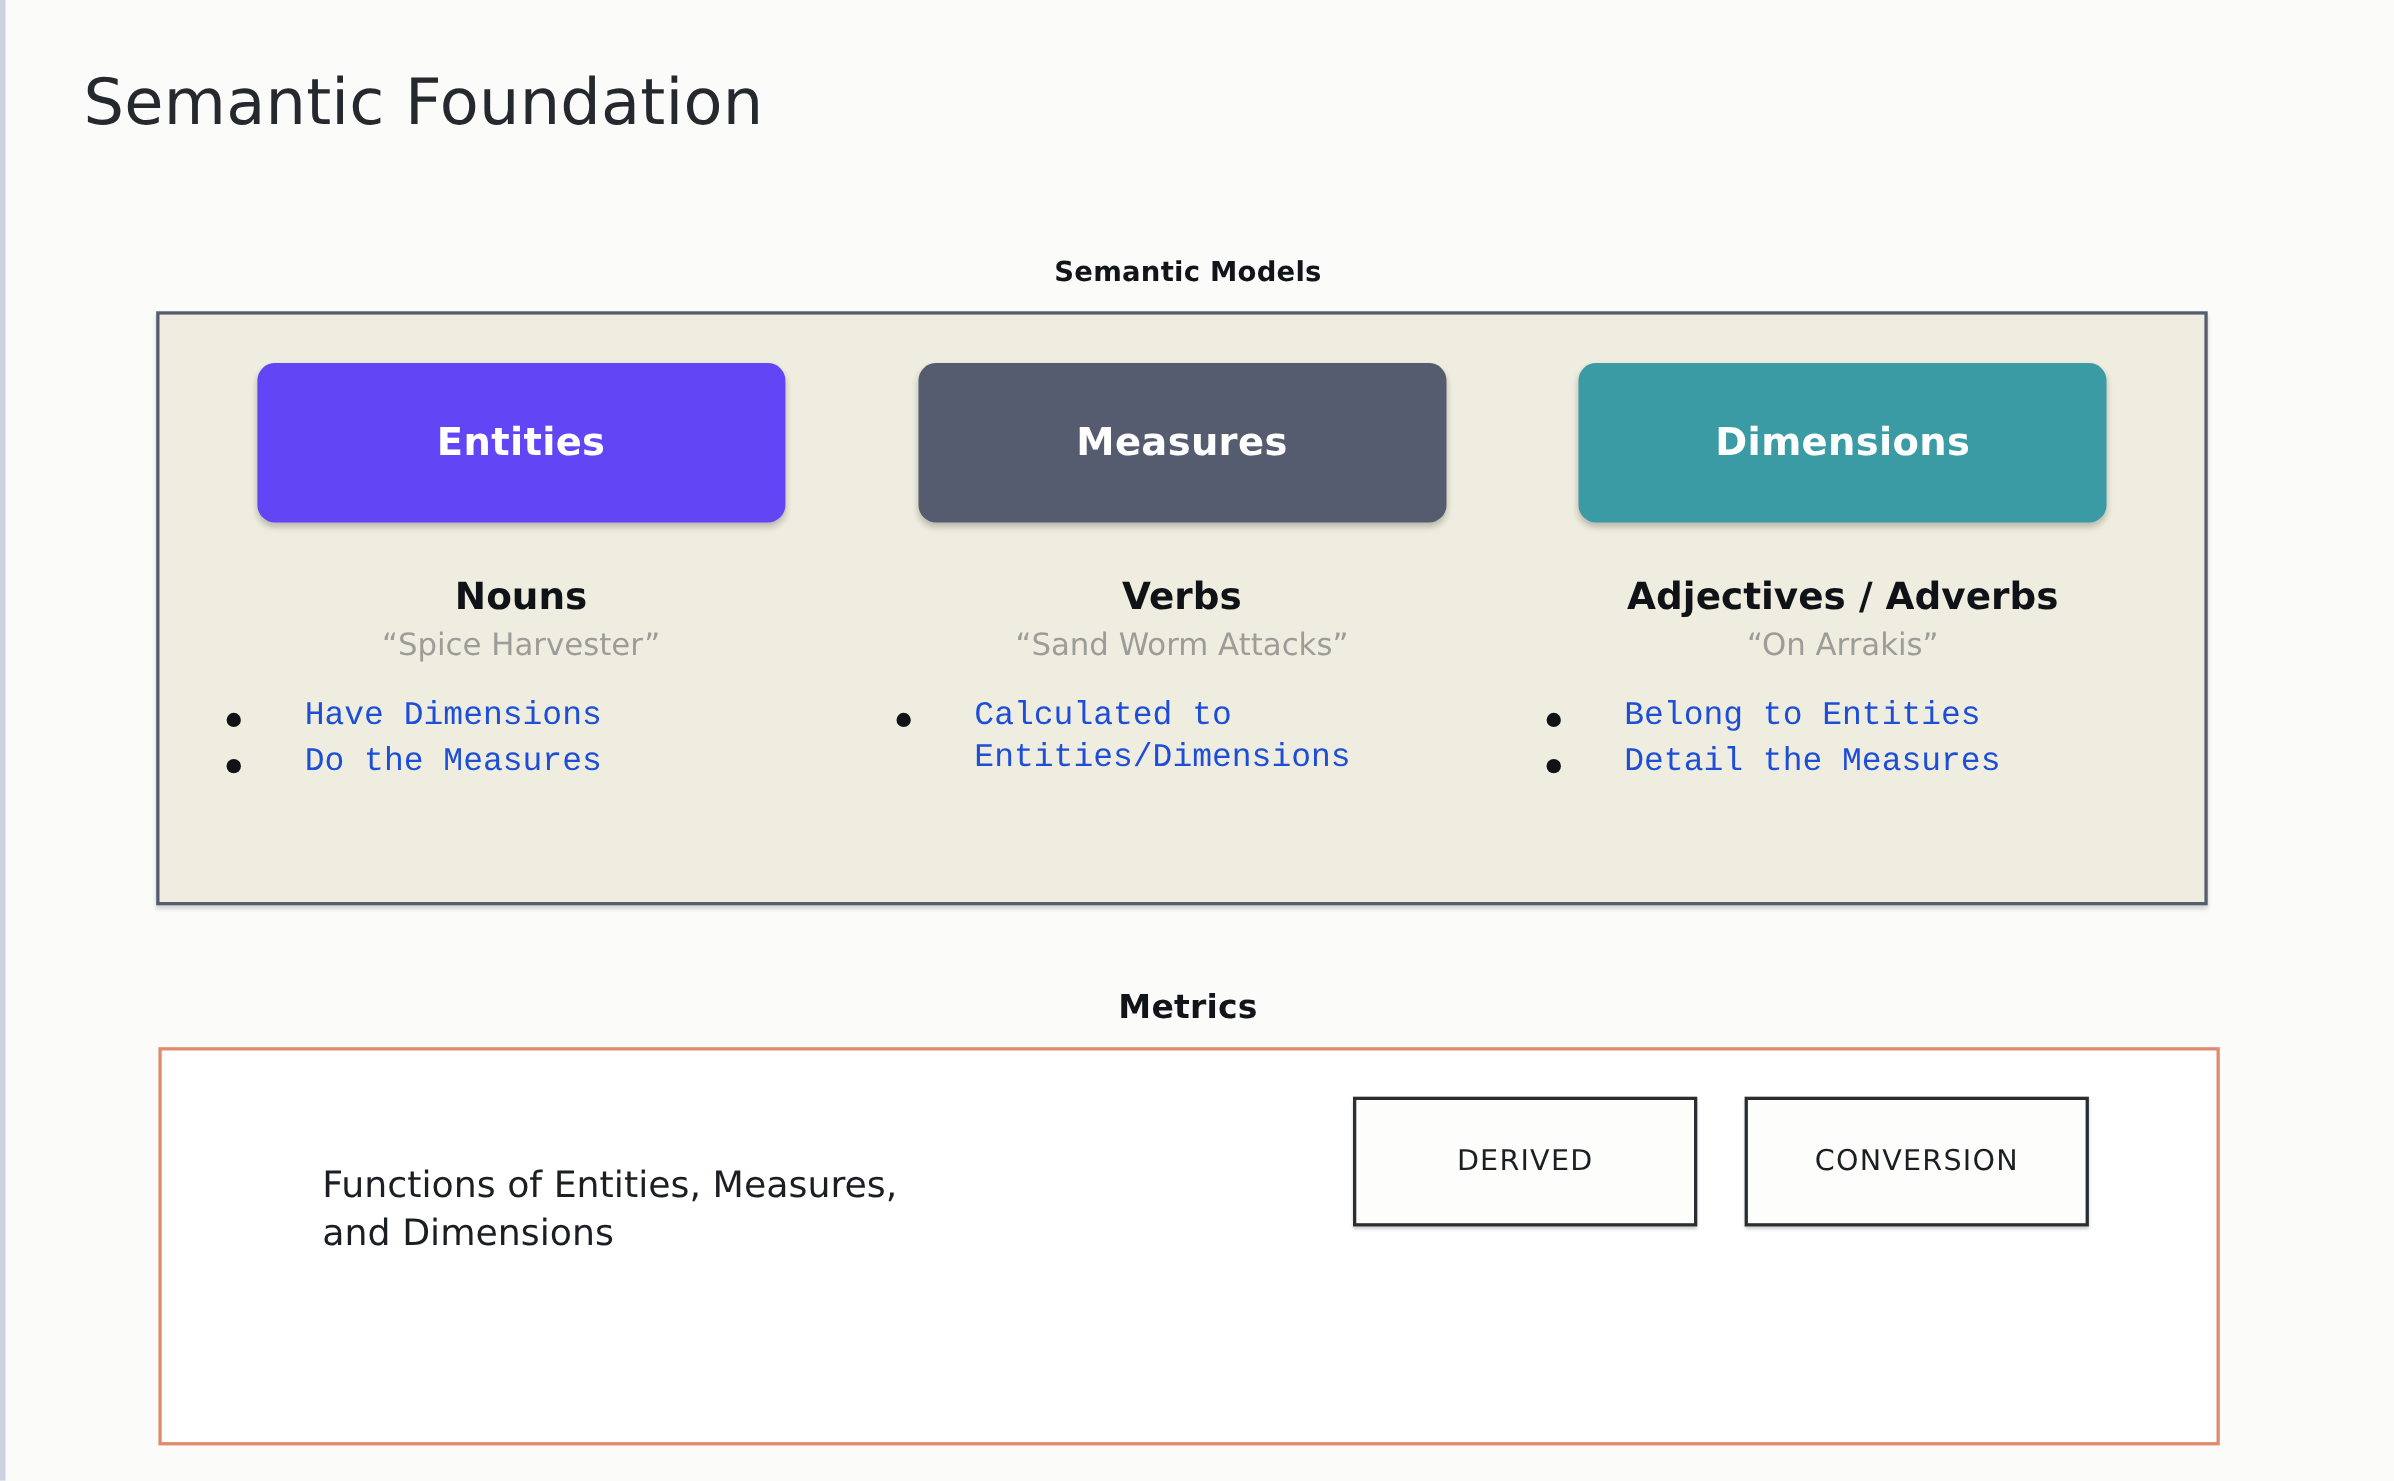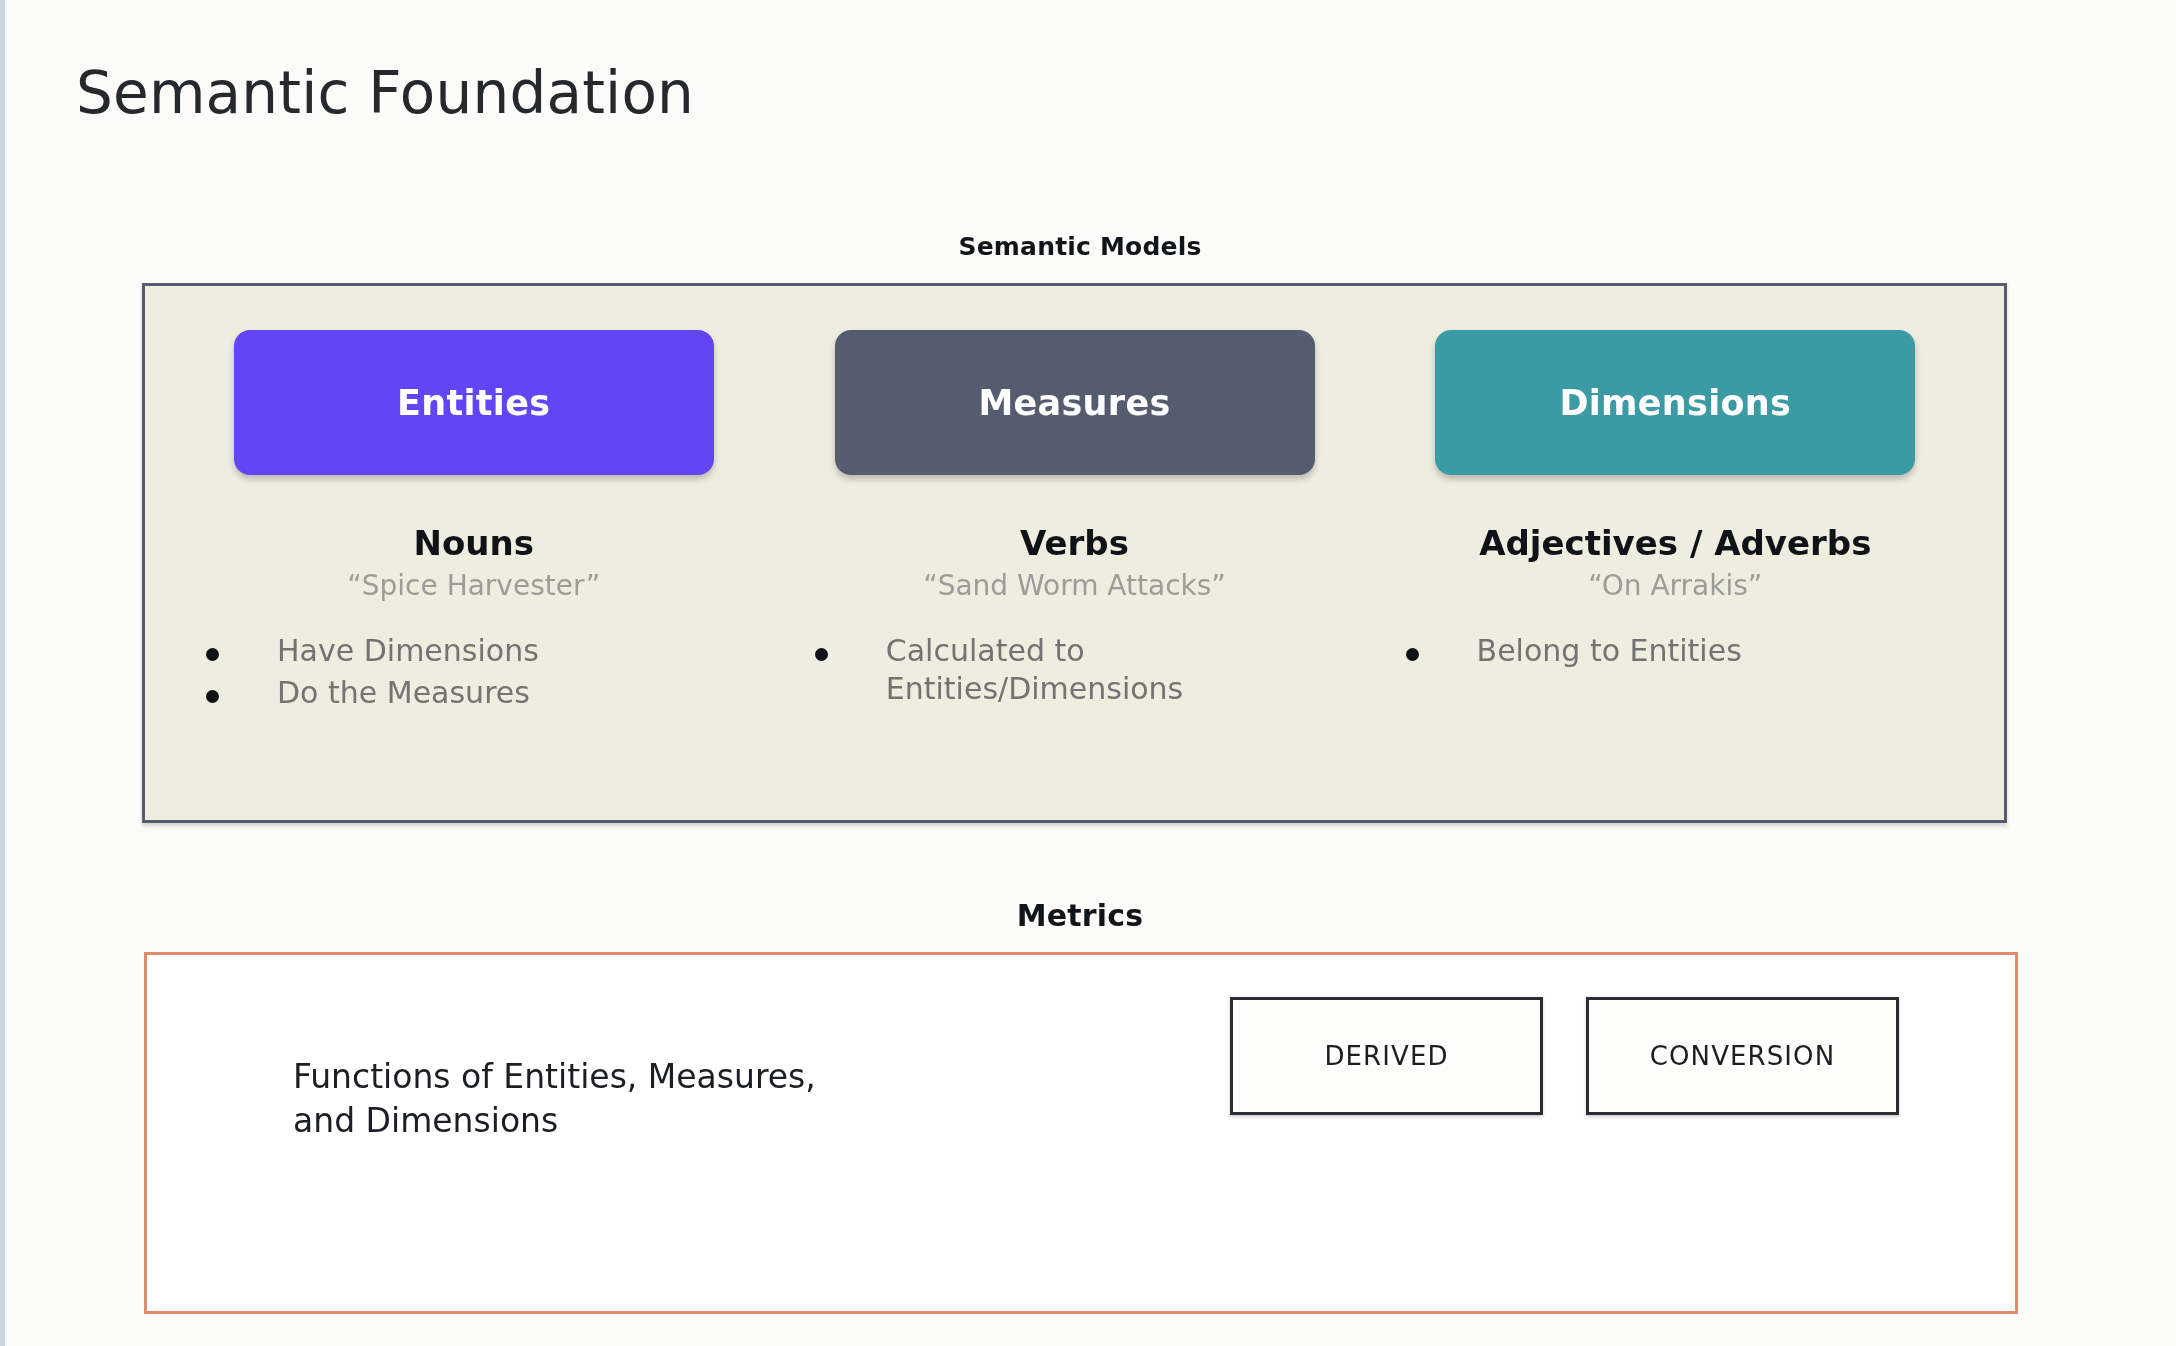--- a/index.html
+++ b/index.html
@@ -127,23 +127,24 @@
     flex: 0 0 auto;
     width: 13px;
     height: 13px;
     border-radius: 50%;
     background: #101215;
     margin-top: 16px;
     margin-right: 58px;
   }
   .bullet-text {
     font-size: 30px;
-    color: #737373;
+    color: #1d4ed8;
     line-height: 1.29;
     font-weight: 400;
+    font-family: Liberation Mono, monospace;
   }
 
   
   .mt-heading {
     position: absolute;
     left: 140px;
     top: 898px;
     width: 1880px;
     text-align: center;
     font-size: 30px;
@@ -235,20 +236,24 @@
 
     <div class="sm-col">
       <div class="pill pill-dimensions">Dimensions</div>
       <div class="pos-label">Adjectives / Adverbs</div>
       <div class="pos-example">“On Arrakis”</div>
       <ul class="bullets c2">
         <li class="bullet-row">
           <span class="bullet-dot"></span>
           <span class="bullet-text">Belong to Entities</span>
         </li>
+        <li class="bullet-row">
+          <span class="bullet-dot"></span>
+          <span class="bullet-text">Detail the Measures</span>
+        </li>
       </ul>
     </div>
 
   </div>
 </div>
 
 <div class="mt-heading">Metrics</div>
 
 <div class="mt-panel">
   <div class="mt-desc">Functions of Entities, Measures,<br>and Dimensions</div>

